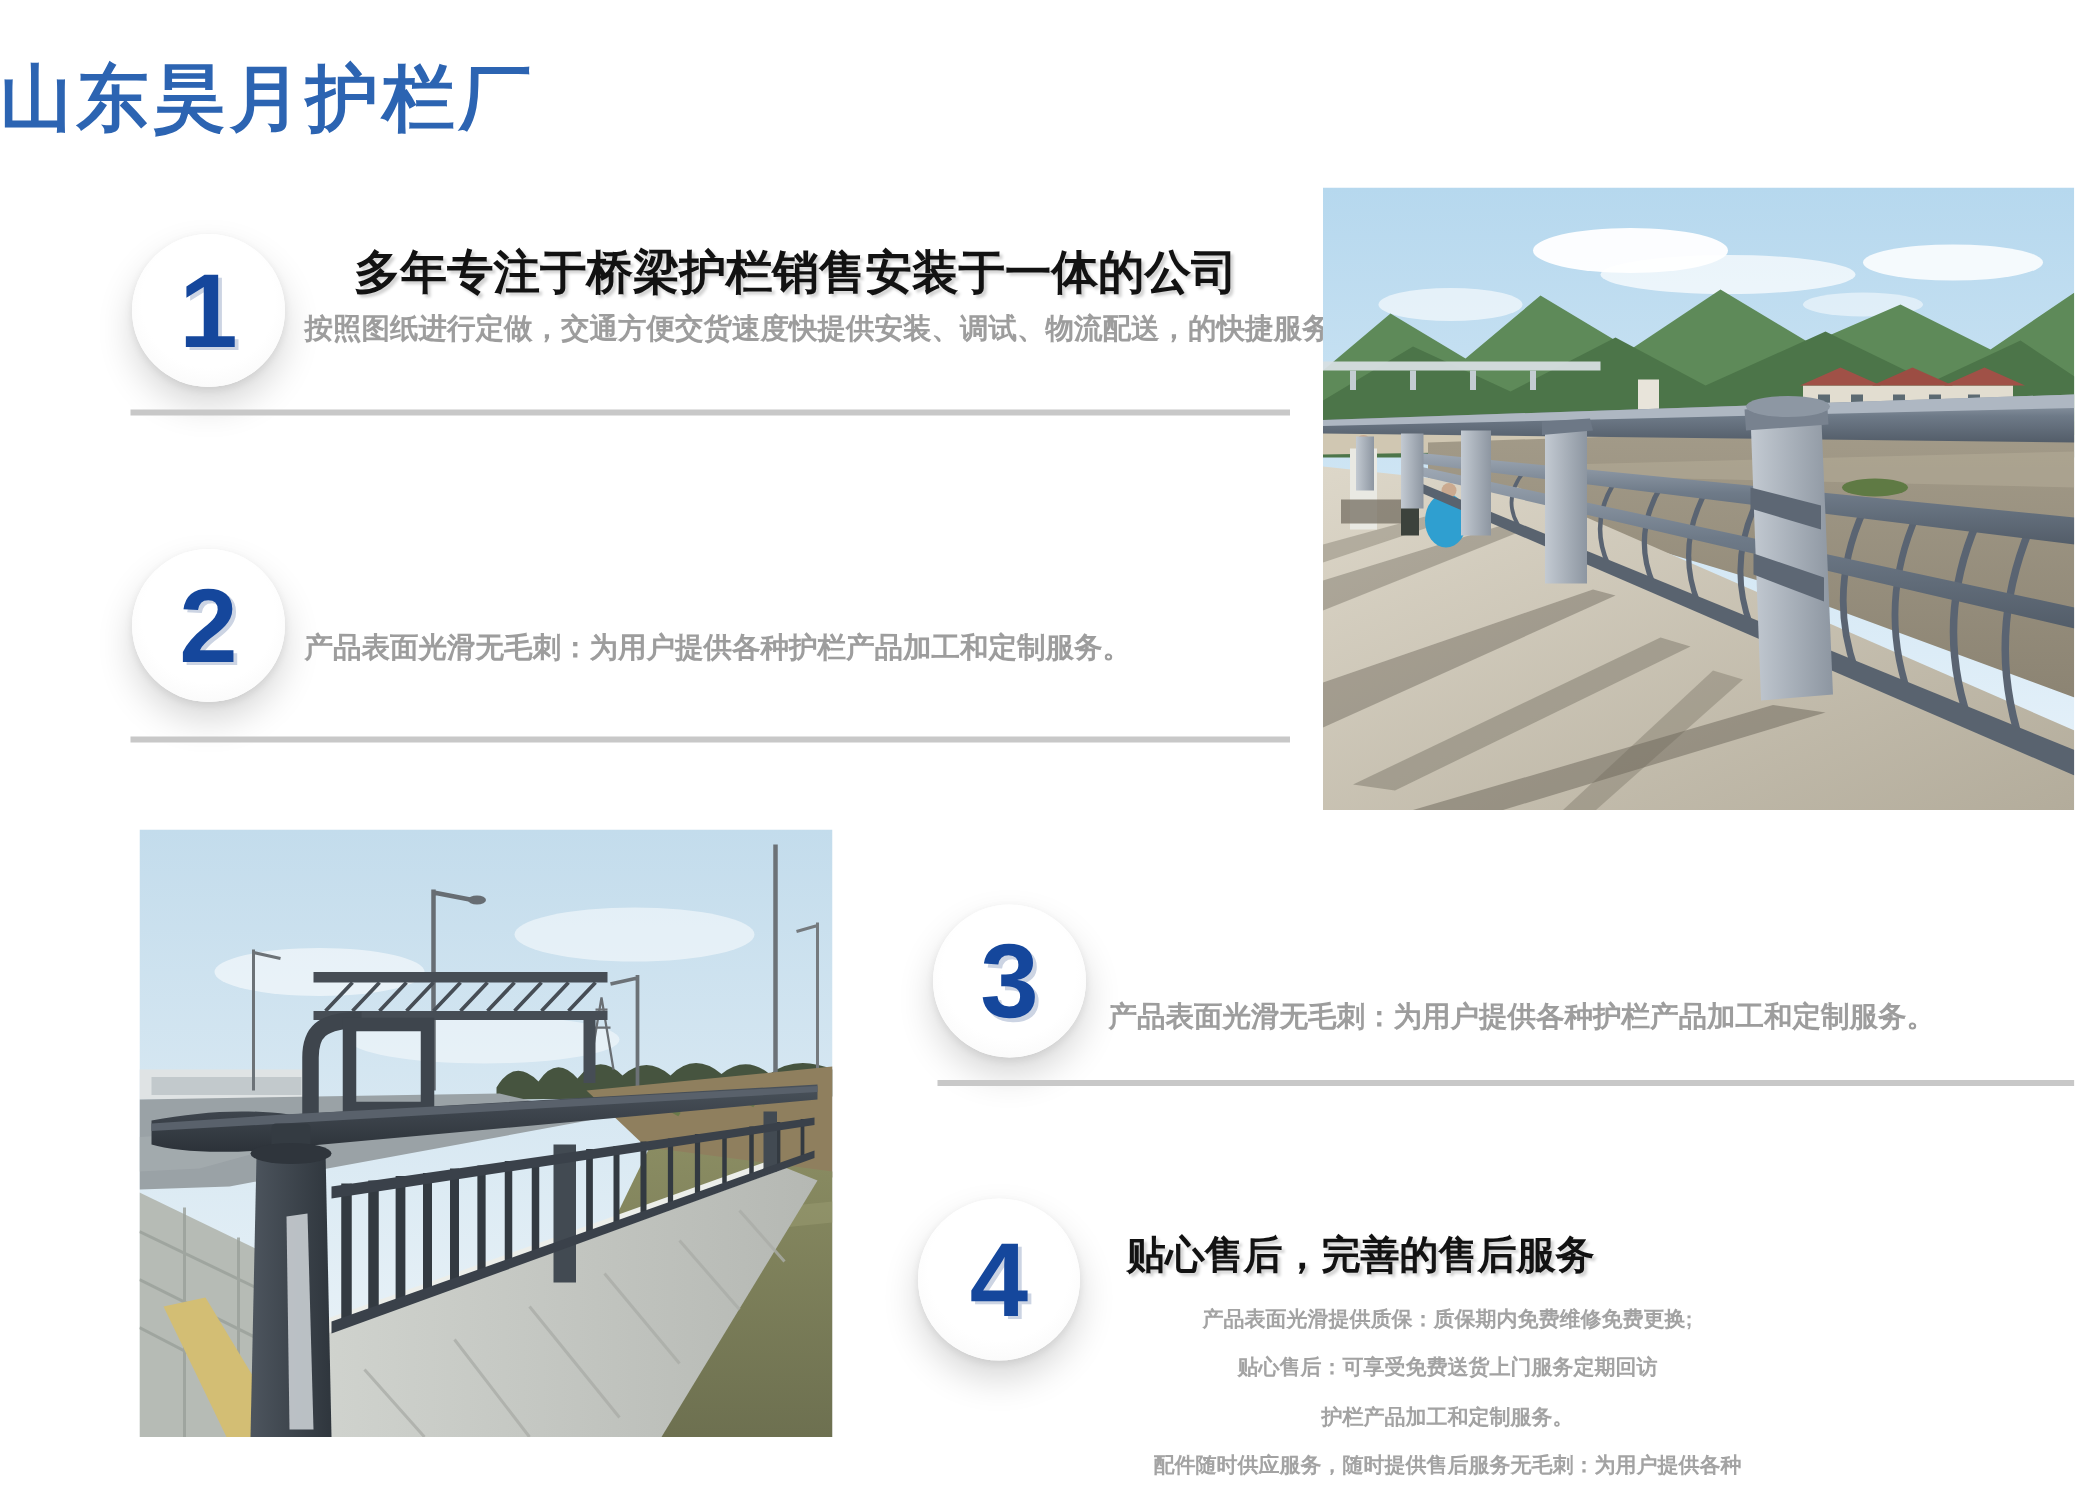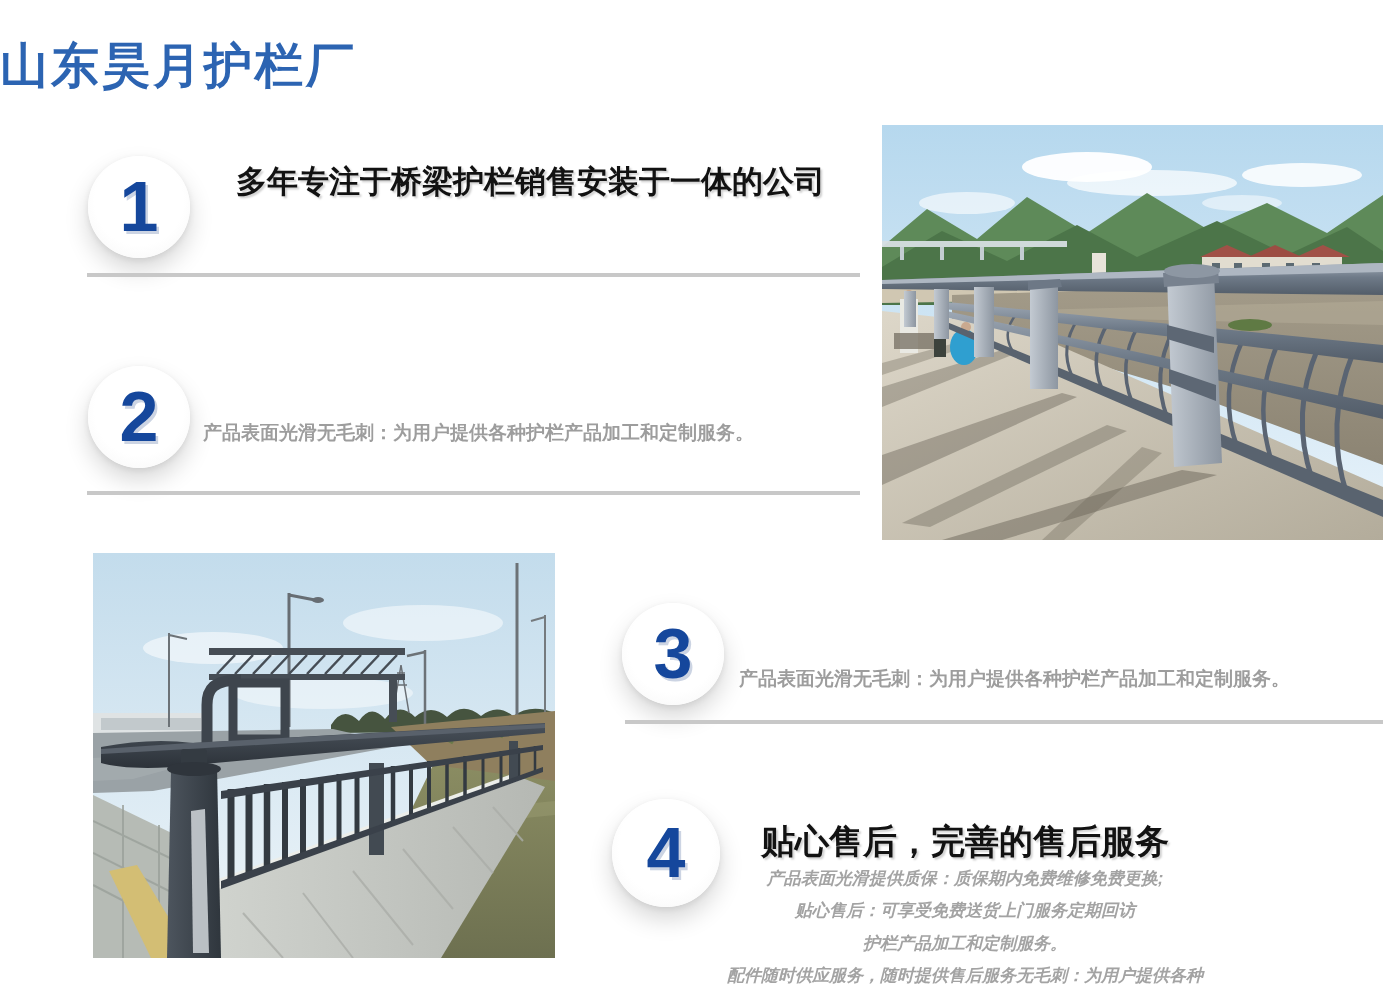--- a/index.html
+++ b/index.html
@@ -25,33 +25,34 @@
   .sec-heading{
     font-size:31px;font-weight:bold;color:#121212;white-space:nowrap;
     text-shadow:2px 2px 2px rgba(0,0,0,0.18);line-height:1.15;
   }
   .sec-sub{
     font-size:19px;color:#9d9d9d;font-weight:bold;white-space:nowrap;line-height:1.2;
   }
   .divider{height:4px;background:#c8c8c8;}
   .photo{display:block;}
   #s4-lines{width:690px;text-align:center;}
-  #s4-lines div{font-size:17px;color:#a3a3a3;font-weight:bold;line-height:32.4px;white-space:nowrap;font-style:italic;}
+  #s4-lines div{font-size:14px;color:#a3a3a3;font-weight:bold;line-height:32.4px;white-space:nowrap;}
 </style>
 </head>
 <body>
 
 <div id="page">
 
   <div id="site-title" class="abs">山东昊月护栏厂</div>
 
   <div class="abs num-circle" style="left:88px;top:156px;">
     <span>1</span>
   </div>
   <div class="abs sec-heading" style="left:204px;top:164px;margin-left:32px;">多年专注于桥梁护栏销售安装于一体的公司</div>
+  <div class="abs sec-sub" style="left:203px;top:209px;">按照图纸进行定做，交通方便交货速度快提供安装、调试、物流配送，的快捷服务</div>
   <div class="abs divider" style="left:87px;top:273px;width:773px;"></div>
 
   <div class="abs num-circle" style="left:88px;top:366px;">
     <span>2</span>
   </div>
   <div class="abs sec-sub" style="left:203px;top:422px;">产品表面光滑无毛刺：为用户提供各种护栏产品加工和定制服务。</div>
   <div class="abs divider" style="left:87px;top:491px;width:773px;"></div>
 
   <svg class="abs photo" style="left:882px;top:125px;" width="501" height="415" viewBox="0 0 501 415" preserveAspectRatio="none" role="img">
     <defs>
@@ -263,21 +264,21 @@
 
   <div class="abs num-circle" style="left:622px;top:603px;">
     <span>3</span>
   </div>
   <div class="abs sec-sub" style="left:739px;top:668px;">产品表面光滑无毛刺：为用户提供各种护栏产品加工和定制服务。</div>
   <div class="abs divider" style="left:625px;top:720px;width:758px;"></div>
 
   <div class="abs num-circle" style="left:612px;top:799px;width:108px;height:108px;">
     <span>4</span>
   </div>
-  <div class="abs sec-heading" style="left:751px;top:822px;font-size:34px;margin-left:10px;">贴心售后，完善的售后服务</div>
+  <div class="abs sec-heading" style="left:751px;top:822px;font-size:26px;">贴心售后，完善的售后服务</div>
   <div id="s4-lines" class="abs" style="left:620px;top:863px;">
     <div>产品表面光滑提供质保：质保期内免费维修免费更换;</div>
     <div>贴心售后：可享受免费送货上门服务定期回访</div>
     <div>护栏产品加工和定制服务。</div>
     <div>配件随时供应服务，随时提供售后服务无毛刺：为用户提供各种</div>
   </div>
 
 </div>
 
 </body></html>

